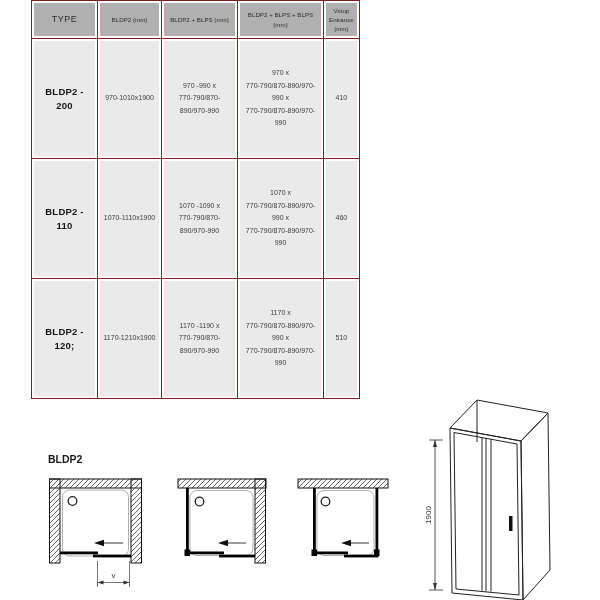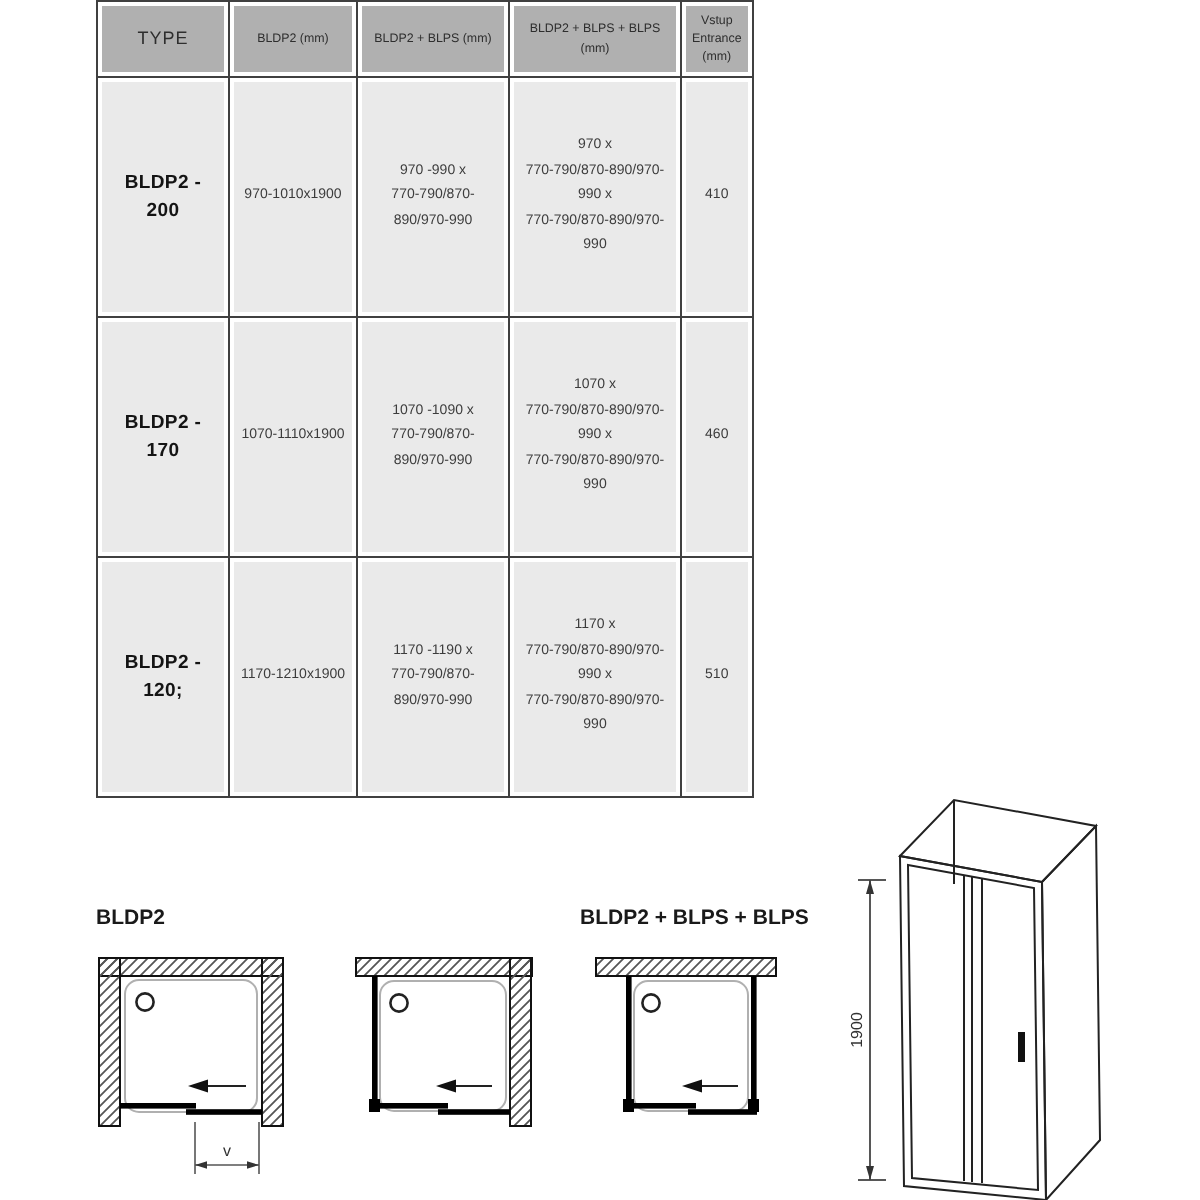--- a/index.html
+++ b/index.html
@@ -2,23 +2,23 @@
 <html><head>
 <meta charset="utf-8">
 <style>
   html,body{margin:0;padding:0;background:#fff;}
   #page{
     position:relative;width:600px;height:600px;background:#ffffff;overflow:hidden;
     font-family:"Liberation Sans", sans-serif;color:#333;
   }
   
   .spec-table{
-    position:absolute;left:48px;top:0;
+    position:absolute;left:31px;top:0;
     border-collapse:separate;border-spacing:1px;
-    background:#404040;table-layout:fixed;
+    background:#7f1d1d;table-layout:fixed;
   }
   .spec-table th,.spec-table td{
     border:2px solid #fff;text-align:center;vertical-align:middle;
     padding:1px 3px;white-space:pre-line;overflow:hidden;
   }
   .spec-table thead th{
     background:#b0b0b0;height:31px;font-weight:normal;
     font-size:6.2px;line-height:1.5;color:#2e2e2e;
   }
   .spec-table thead th.type-h{font-size:9px;letter-spacing:.5px;}
@@ -79,21 +79,21 @@
         <td class="type-cell">BLDP2 - 200</td>
         <td>970-1010x1900</td>
         <td>970 -990 x
 770-790/870-890/970-990</td>
         <td>970 x
 770-790/870-890/970-990 x
 770-790/870-890/970-990</td>
         <td>410</td>
       </tr>
       <tr>
-        <td class="type-cell">BLDP2 - 170</td>
+        <td class="type-cell">BLDP2 - 110</td>
         <td>1070-1110x1900</td>
         <td>1070 -1090 x
 770-790/870-890/970-990</td>
         <td>1070 x
 770-790/870-890/970-990 x
 770-790/870-890/970-990</td>
         <td>460</td>
       </tr>
       <tr>
         <td class="type-cell">BLDP2 - 120;</td>
@@ -102,21 +102,20 @@
 770-790/870-890/970-990</td>
         <td>1170 x
 770-790/870-890/970-990 x
 770-790/870-890/970-990</td>
         <td>510</td>
       </tr>
     </tbody>
   </table>
 
   <div id="lbl1" class="diagram-label">BLDP2</div>
-  <div id="lbl3" class="diagram-label">BLDP2 + BLPS + BLPS</div>
 
   <svg id="plan1" class="plan-svg" viewBox="0 0 100 118">
     <defs>
       <pattern id="h1" patternUnits="userSpaceOnUse" width="5" height="5">
         <path d="M-1,6 L6,-1 M-1,1 L1,-1 M4,6 L6,4" stroke="#555" stroke-width="0.9" fill="none"></path>
       </pattern>
     </defs>
     <g stroke="#111" stroke-width="1">
       <rect x="1.5" y="4" width="92" height="9" fill="url(#h1)"></rect>
       <rect x="1.5" y="4" width="10.5" height="84" fill="url(#h1)"></rect>

